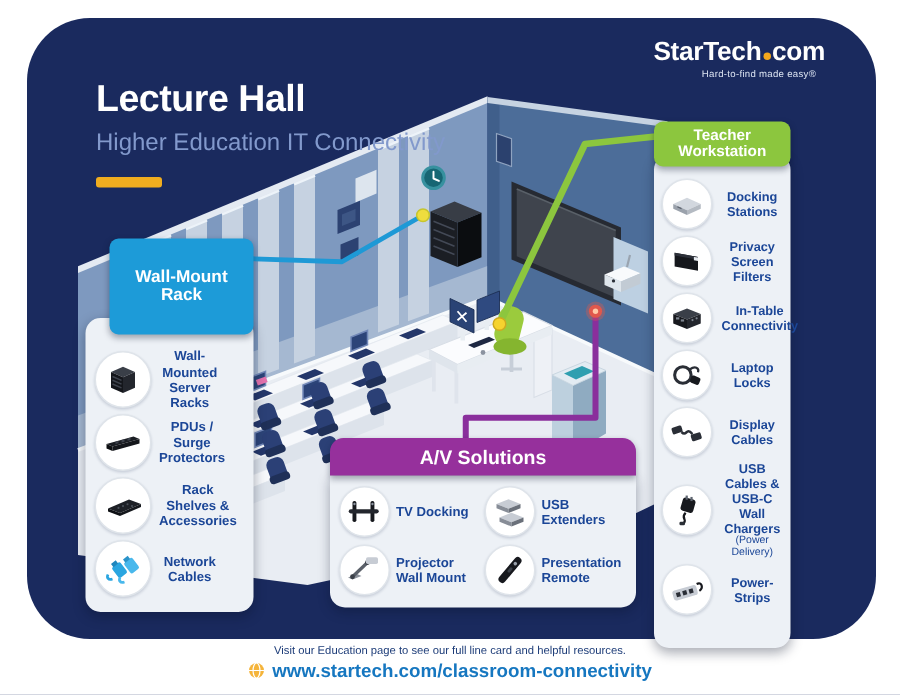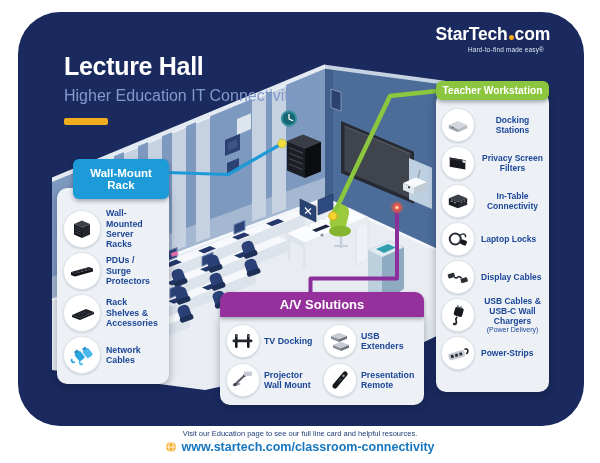--- a/index.html
+++ b/index.html
@@ -25,28 +25,28 @@
   .panel-header{color:#fff;font-weight:bold;text-align:center;position:relative;z-index:2;
     box-shadow:0 2px 4px rgba(8,16,40,.35);}
   .panel-body{background:#edf1f6;border-radius:10px;box-shadow:0 3px 8px rgba(8,16,40,.35);position:relative;z-index:1;}
   .p-item{display:flex;align-items:center;}
   .circle{flex:none;background:#ffffff;border:1px solid #dfe4ea;border-radius:50%;
     box-shadow:0 1px 2px rgba(20,40,80,.18);display:flex;align-items:center;justify-content:center;}
   .p-label{color:#1b4697;font-weight:bold;line-height:1.18;}
   .p-sub{color:#1b4697;font-weight:normal;}
 
   .wall-panel{left:57px;top:159px;width:112px;}
-  .wall-panel .panel-header{display:inline-block;margin-left:16px;padding:8px 8px;font-size:11.5px;
+  .wall-panel .panel-header{display:inline-block;margin-left:16px;padding:20px 8px;font-size:11.5px;
     background:#1d9bd8;border-radius:6px;}
-  .wall-panel .panel-body{margin-top:-11px;padding:20px 22px 8px 6px;}
+  .wall-panel .panel-body{margin-top:-11px;padding:20px 22px 8px 6px;text-align:center;}
   .wall-panel .p-item{height:42px;gap:5px;}
   .wall-panel .circle{width:36px;height:36px;}
   .wall-panel .p-label{font-size:8.8px;}
 
-  .teacher-panel{left:436px;top:81px;width:113px;}
+  .teacher-panel{left:436px;top:81px;width:91px;}
   .teacher-panel .panel-header{display:block;padding:4px 1px;font-size:10.2px;background:#8cc63e;border-radius:6px;}
   .teacher-panel .panel-body{margin-top:-8px;padding:14px 5px 20px 5px;text-align:center;}
   .teacher-panel .p-item{min-height:38px;gap:6px;}
   .teacher-panel .circle{width:32px;height:32px;}
   .teacher-panel .p-label{font-size:8.5px;}
   .teacher-panel .p-sub{font-size:7px;display:block;}
 
   .av-panel{left:220px;top:292px;width:204px;}
   .av-panel .panel-header{display:block;height:25px;line-height:25px;font-size:13px;background:#96309c;
     border-radius:9px 9px 0 0;}

